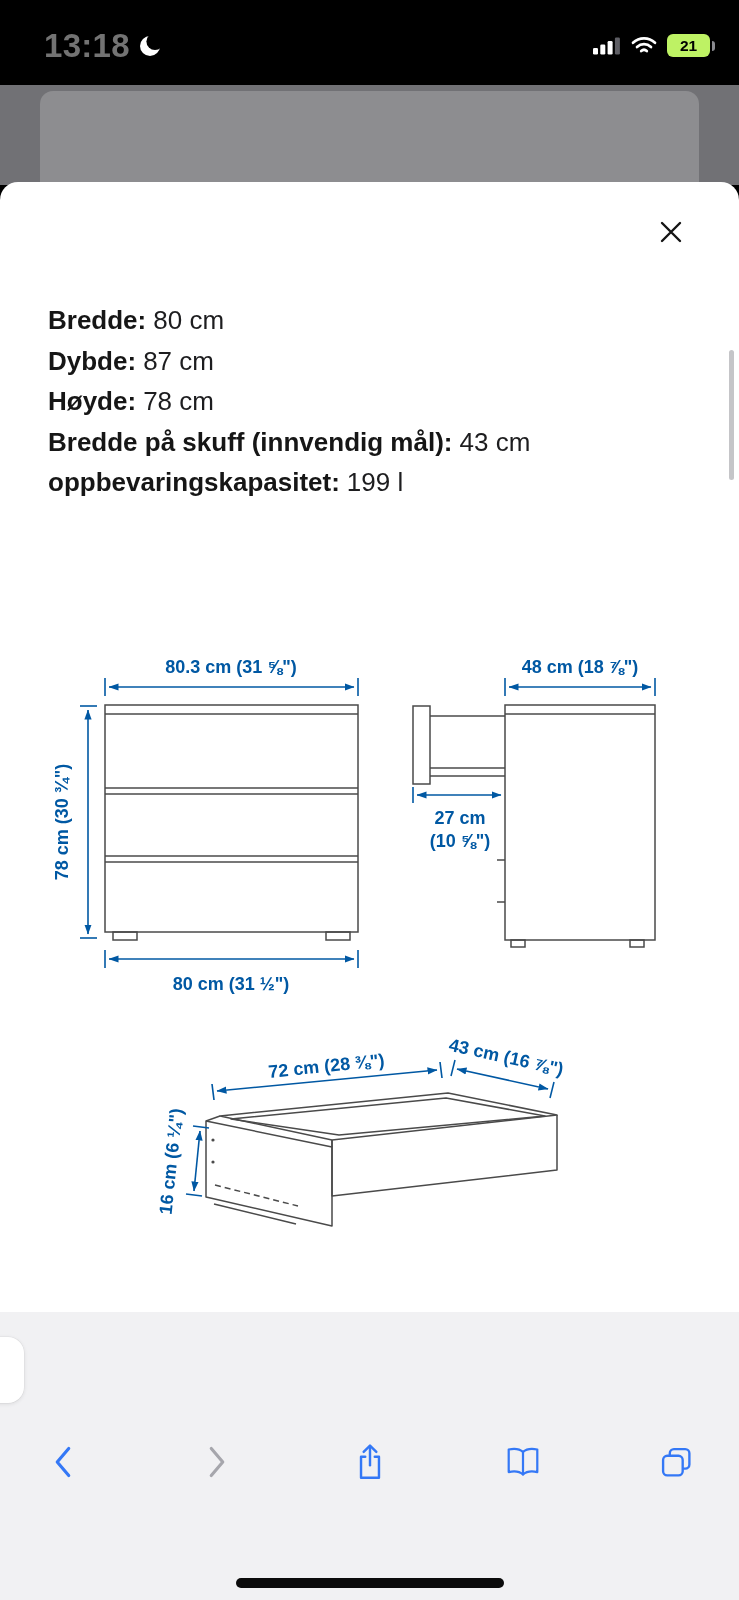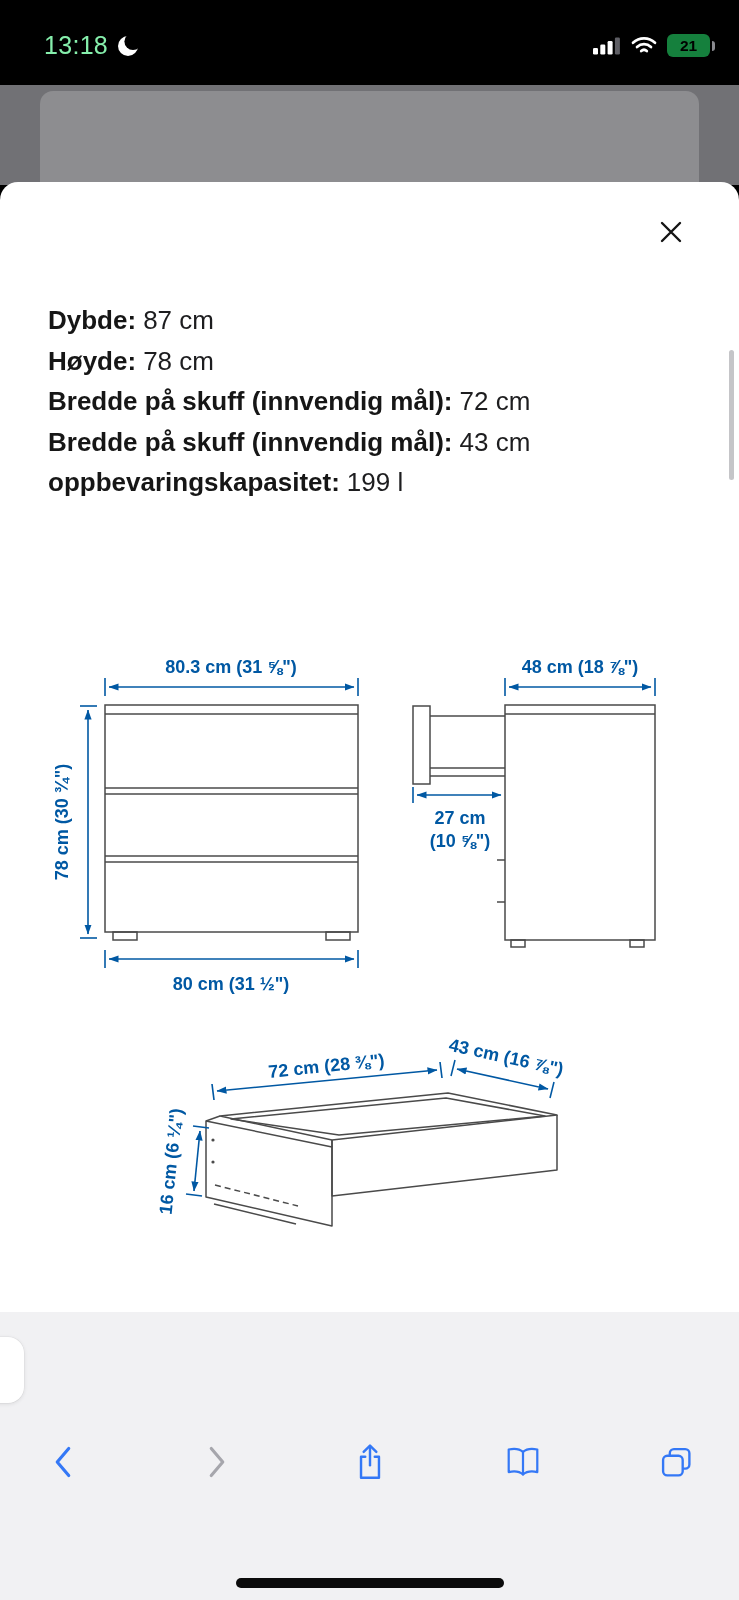--- a/index.html
+++ b/index.html
@@ -2,24 +2,24 @@
 <html><head>
 <meta charset="utf-8">
 <style>
   html,body{margin:0;padding:0;}
   body{width:739px;height:1600px;background:#000;font-family:"Liberation Sans","DejaVu Sans",sans-serif;position:relative;overflow:hidden;}
   .screen{position:absolute;inset:0;overflow:hidden;}
 
   
   .statusbar{position:absolute;top:0;left:0;right:0;height:85px;background:#000;display:flex;align-items:center;justify-content:space-between;padding:6px 24px 0 44px;box-sizing:border-box;}
   .sb-left{display:flex;align-items:center;gap:7px;}
-  .sb-time{color:#86efac;font-size:25px;font-weight:400;letter-spacing:.3px;}
+  .sb-time{color:#737373;font-size:33px;font-weight:700;letter-spacing:.3px;}
   .sb-right{display:flex;align-items:center;gap:10px;}
   .battery{display:flex;align-items:center;}
-  .battery-body{width:43px;height:23px;border-radius:6px;background:#15803d;color:#000;font-size:15.5px;font-weight:700;display:flex;align-items:center;justify-content:center;}
+  .battery-body{width:43px;height:23px;border-radius:6px;background:#bef264;color:#000;font-size:15.5px;font-weight:700;display:flex;align-items:center;justify-content:center;}
   .battery-nub{width:3px;height:10px;background:#8a8a8f;border-radius:0 3px 3px 0;margin-left:2px;}
 
   
   .backdrop{position:absolute;top:85px;left:0;right:0;height:100px;background:#717175;}
   .backdrop-card{position:absolute;top:6px;left:40px;right:40px;bottom:-10px;background:#8d8d90;border-radius:13px 13px 0 0;}
 
   
   .sheet{position:absolute;top:182px;left:0;right:0;bottom:0;background:#fff;border-radius:18px 18px 0 0;}
   .close-btn{position:absolute;top:34px;right:52px;width:32px;height:32px;display:flex;align-items:center;justify-content:center;cursor:pointer;}
 
@@ -84,27 +84,27 @@
   <div class="sheet">
 
     <div class="close-btn">
       <svg width="28" height="28" viewBox="0 0 28 28">
         <path d="M5 5 L23 23 M23 5 L5 23" stroke="#141414" stroke-width="2.4" stroke-linecap="round" fill="none"></path>
       </svg>
     </div>
 
     <div class="measurements">
       <div class="m-row">
+        <span class="m-label">Bredde:</span><span class="m-value">80 cm</span>
+      </div>
+      <div class="m-row">
         <span class="m-label">Dybde:</span><span class="m-value">87 cm</span>
       </div>
       <div class="m-row">
         <span class="m-label">Høyde:</span><span class="m-value">78 cm</span>
-      </div>
-      <div class="m-row">
-        <span class="m-label">Bredde på skuff (innvendig mål):</span><span class="m-value">72 cm</span>
       </div>
       <div class="m-row">
         <span class="m-label">Bredde på skuff (innvendig mål):</span><span class="m-value">43 cm</span>
       </div>
       <div class="m-row">
         <span class="m-label">oppbevaringskapasitet:</span><span class="m-value">199 l</span>
       </div>
     </div>
 
     <svg class="diagram" viewBox="0 650 739 620">

